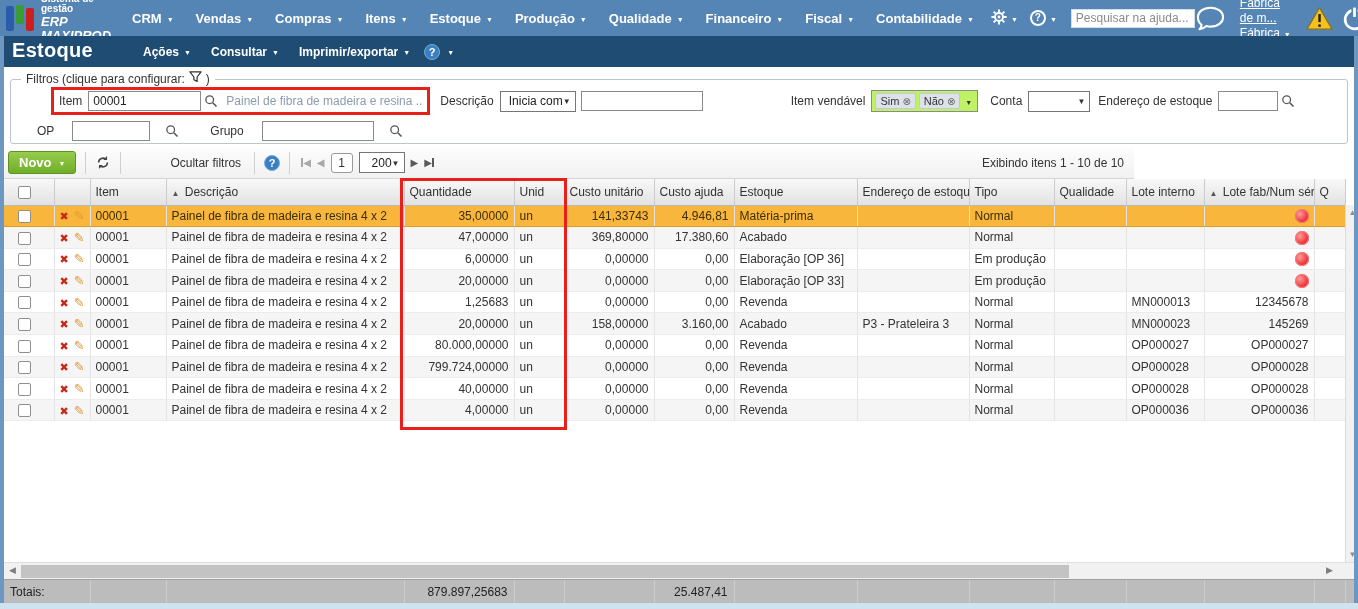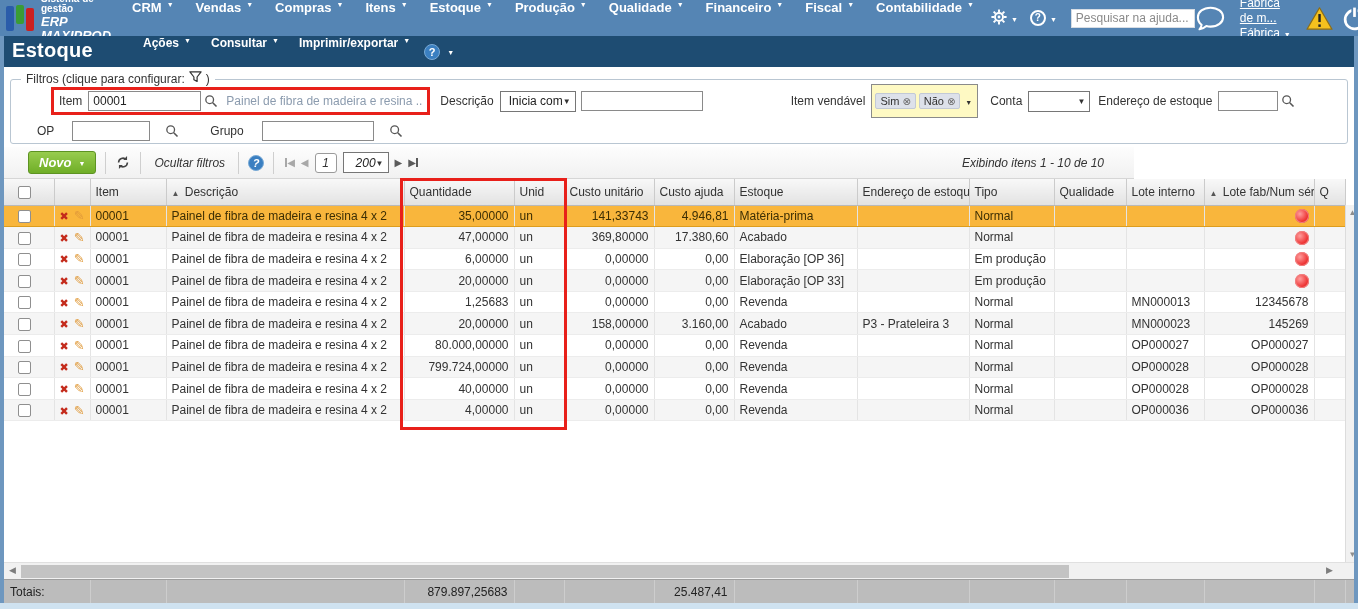--- a/index.html
+++ b/index.html
@@ -16,21 +16,21 @@
     display:flex;align-items:center;color:#fff;}
   .logo{display:flex;align-items:center;gap:7px;padding:0 10px 0 6px;}
   .logo-bars{display:flex;align-items:flex-end;gap:2px;height:26px;}
   .logo-bars .b1{width:8px;height:25px;background:#2a5caa;border-radius:2px;}
   .logo-bars .b2{width:8px;height:19px;background:#3a9c35;border-radius:2px;align-self:flex-start;}
   .logo-bars .b3{width:8px;height:23px;background:#cc2020;border-radius:2px;}
   .logo-text{line-height:1.05;}
   .logo-text .lt1{font-size:10px;font-weight:bold;}
   .logo-text .lt2{font-size:13px;font-weight:bold;font-style:italic;}
   .menus{display:flex;align-items:center;}
-  .menu-item{display:flex;gap:5px;padding:0 11px;height:36px;cursor:pointer;
+  .menu-item{display:flex;align-items:center;gap:5px;padding:0 11px;height:36px;cursor:pointer;
     font-size:13px;font-weight:600;white-space:nowrap;}
   .caret{font-size:7px;line-height:1;position:relative;top:1px;}
   .top-icons{display:flex;align-items:center;gap:4px;margin-left:2px;}
   .icon-btn{display:flex;align-items:center;gap:4px;padding:0 4px;cursor:pointer;}
   .help-circle{display:inline-block;width:16px;height:16px;border:2px solid #fff;border-radius:50%;
     text-align:center;font-size:10px;font-weight:bold;line-height:12px;color:#fff;}
   .search-help{margin-left:6px;width:124px;height:19px;border:1px solid #d7dde4;font-size:12px;
     padding:0 4px;color:#555;}
   .search-help::placeholder{color:#8a8a8a;}
   .tb-spacer{flex:1;}
@@ -58,37 +58,37 @@
   .f-row1{top:7px;height:28px;}
   .f-row2{top:37px;height:28px;gap:12px;}
   .f-label{margin:0 6px 0 10px;white-space:nowrap;}
   .f-input{height:20px;border:1px solid #8a8a8a;font-size:12px;padding:0 4px;color:#222;background:#fff;}
   .hl-red{display:flex;align-items:center;border:3px solid var(--annotation-red);padding:1px 5px;
     margin-left:32px;background:transparent;}
   .item-hint{color:#8b9bae;white-space:nowrap;width:196px;overflow:hidden;margin-left:5px;}
   .pseudo-select{height:21px;border:1px solid #767676;background:#fff;display:flex;align-items:center;
     justify-content:flex-end;padding:0 4px;cursor:pointer;color:#222;}
   .pseudo-select .caret{color:#333;font-size:8px;}
-  .tagbox{height:34px;border:1px solid #8a8a8a;background:#fef9c3;display:flex;align-items:center;
+  .tagbox{height:22px;border:1px solid #8a8a8a;background:#bef264;display:flex;align-items:center;
     gap:3px;padding:0 3px;cursor:pointer;}
   .pill{background:#dde1ea;border:1px solid #c2c9d6;border-radius:2px;font-size:11px;color:#333;
     padding:1px 4px;display:flex;align-items:center;gap:3px;white-space:nowrap;}
   .pill .x{color:#666;font-size:10px;}
   .mag{display:inline-flex;margin:0 3px;cursor:pointer;}
 
   
   .toolbar{position:absolute;top:147px;left:4px;width:1130px;height:32px;
     background:linear-gradient(#fdfdfd,#f1f1f1);border-bottom:1px solid #d6d6d6;
-    display:flex;align-items:center;padding:0 24px;font-style:italic;}
+    display:flex;align-items:center;padding:0 4px;}
   .btn-novo{height:23px;background:linear-gradient(#98cc4e,#6fae27);border:1px solid #5d9322;border-radius:3px;
     color:#fff;font-weight:bold;font-size:13px;display:flex;align-items:center;gap:7px;padding:0 10px;cursor:pointer;}
   .btn-novo .caret{font-size:7px;}
   .tsep{width:1px;height:22px;background:#cfcfcf;margin:0 9px;}
   .tool-ic{cursor:pointer;display:flex;align-items:center;}
-  .btn-plain{font-size:12px;color:#333;cursor:pointer;padding:2px 4px;}
+  .btn-plain{font-size:12px;color:#333;cursor:pointer;padding:2px 4px;margin-left:36px;}
   .pager{display:flex;align-items:center;gap:6px;margin-left:2px;}
   .pg{font-size:10px;cursor:pointer;display:flex;align-items:center;line-height:1;}
   .pg.disabled{color:#a8a8a8;}
   .pg.active{color:#5a5a5a;}
   .pg .bar{display:inline-block;width:2px;height:9px;background:currentColor;}
   .page-box{width:22px;height:20px;border:1px solid #9a9a9a;border-radius:3px;background:#fff;
     text-align:center;line-height:19px;font-size:12px;}
   .size-select{width:46px;}
   .exibindo{margin-left:auto;padding-right:6px;color:#333;}
 

